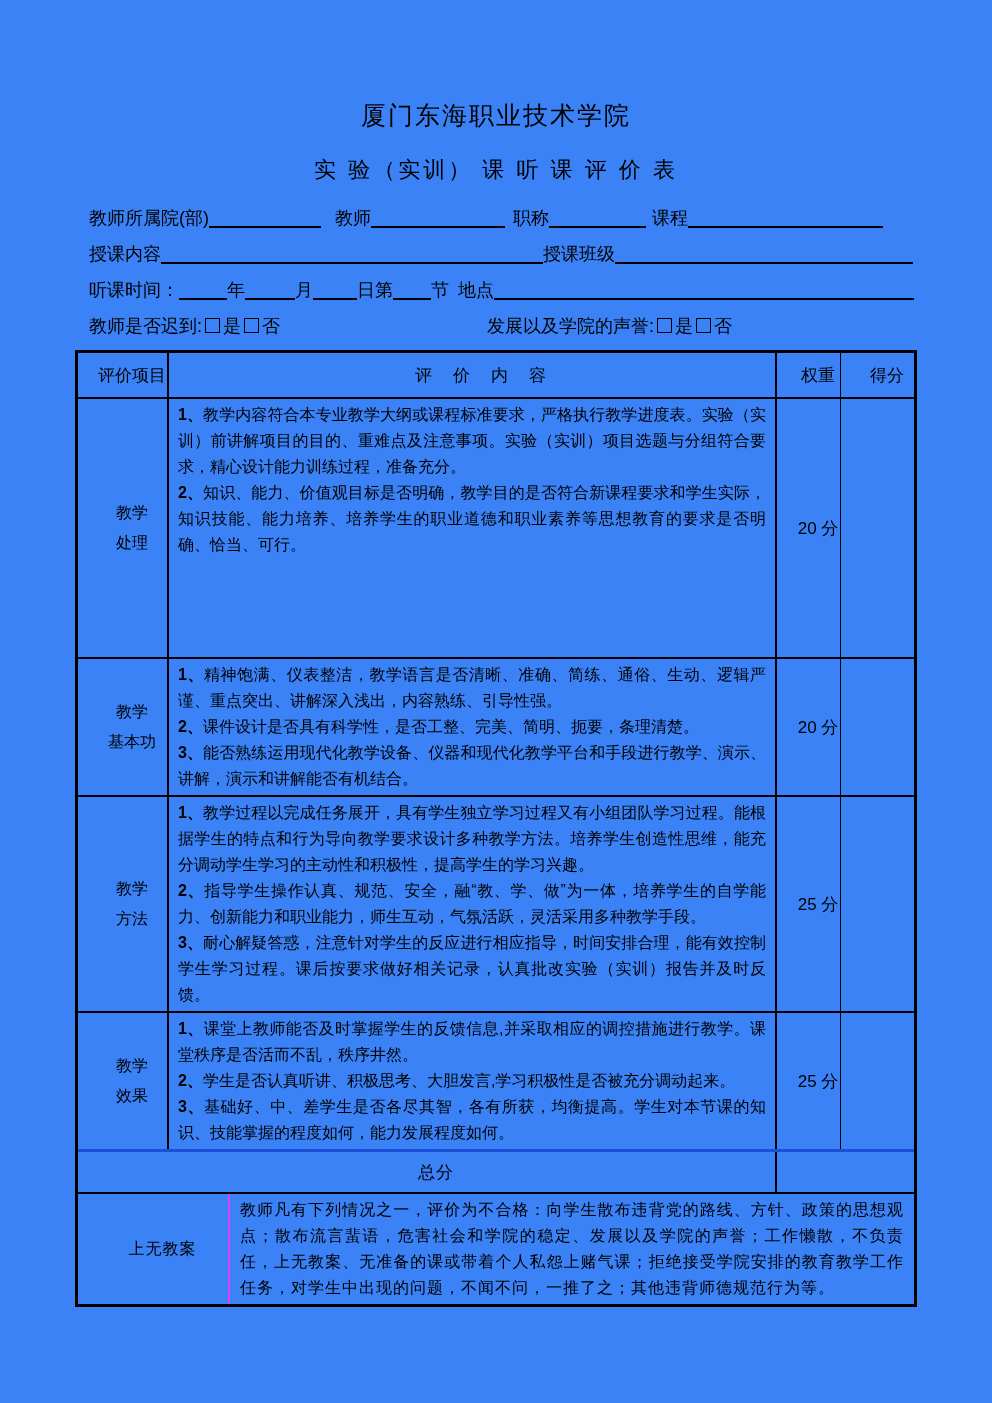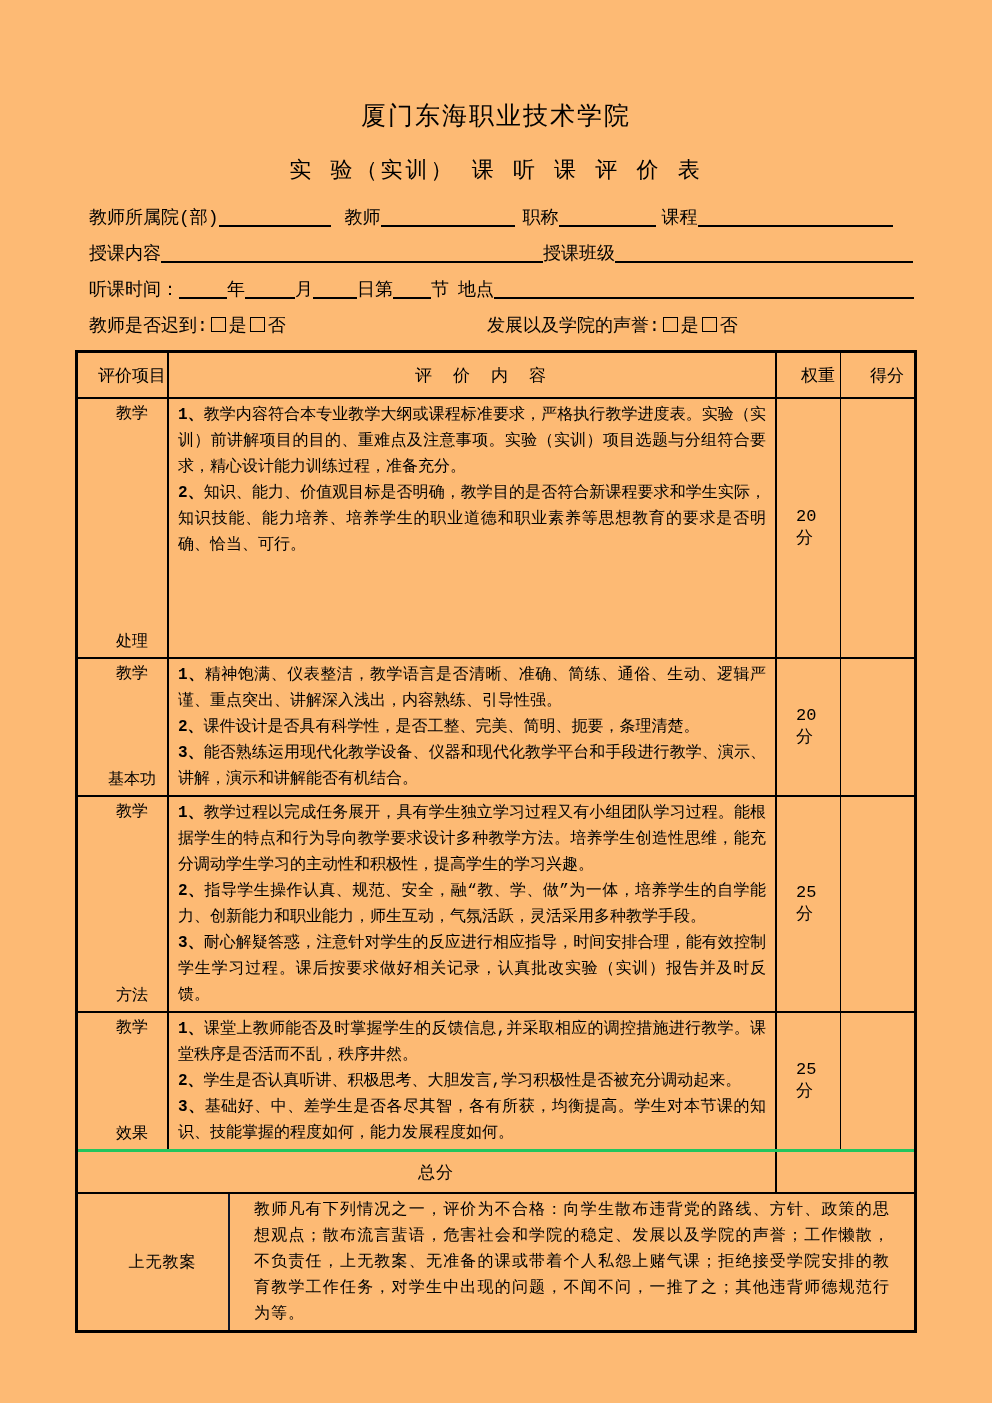--- a/index.html
+++ b/index.html
@@ -1,18 +1,18 @@
 <!DOCTYPE html>
 <html><head>
 <meta charset="utf-8">
 <style>
   html,body { margin:0; padding:0; background:#ffffff; }
   .page {
-    width:992px; height:1403px; margin:0 auto; background:#fdba74; color:#000;
-    font-family:Liberation Mono, monospace;
+    width:992px; height:1403px; margin:0 auto; background:#3b82f6; color:#000;
+    font-family:Liberation Sans, sans-serif;
     position:relative; overflow:hidden;
   }
   .doc-title {
     margin:0; padding-top:99px; text-align:center;
     font-size:25px; font-weight:500; letter-spacing:2px;
   }
   .doc-subtitle {
     margin:23px 0 0; text-align:center;
     font-size:22px; font-weight:500; letter-spacing:3px;
   }
@@ -50,37 +50,37 @@
   .cell { box-sizing:border-box;padding-left:19px; }
   .c1 { flex:0 0 89px; }
   .c2 { flex:1 1 auto; border-left:2px solid #000; }
   .c3 { flex:0 0 65px; border-left:2px solid #000; }
   .c4 { flex:0 0 74px; border-left:1px solid #000; }
   .th { display:flex; align-items:center; justify-content:center; font-size:17px; }
   .th.wide { letter-spacing:2px; }
 
   .rh1{min-height:258px}.rh2{min-height:132px}.rh3{min-height:206px}.rh4{min-height:126px}
   .vlabel {
-    display:flex; flex-direction:column; justify-content:space-between; align-items:center;
+    display:flex; flex-direction:column; justify-content:center; align-items:center;
     line-height:30px; font-size:16px;
   }
   .content { padding:3px 9px; text-align:justify; }
   .content p { margin:0; line-height:26px; }
   .content b { font-weight:bold; }
   .weight { display:flex; align-items:center; justify-content:center; font-size:17px; }
 
-  .trow { min-height:40px; border-top:3px solid #22c55e; }
+  .trow { min-height:40px; border-top:3px solid #1d4ed8; }
   .tleft { flex:1 1 auto; display:flex; align-items:center; justify-content:center;
            font-size:17px; letter-spacing:1px; }
   .tright { flex:0 0 139px; border-left:2px solid #000; }
 
   .srow { min-height:106px; }
   .slabel { flex:0 0 150px; display:flex; align-items:center; justify-content:center;
             font-size:16px; letter-spacing:1px; }
-  .stext { flex:1 1 auto; border-left:2px solid #0f172a; padding:3px 24px;
+  .stext { flex:1 1 auto; border-left:2px solid #d946ef; padding:3px 10px;
            text-align:justify; line-height:26px; letter-spacing:1px; }
 </style>
 </head>
 <body>
 
 <div class="page">
 
   <h1 class="doc-title">厦门东海职业技术学院</h1>
   <h2 class="doc-subtitle">实 验（实训） 课 听 课 评 价 表</h2>
 

